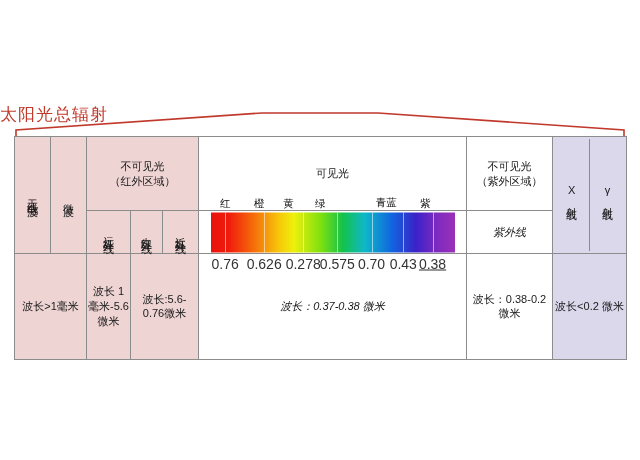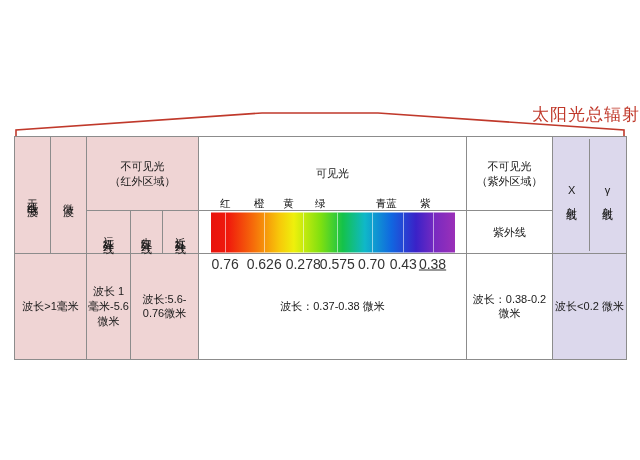--- a/index.html
+++ b/index.html
@@ -18,21 +18,21 @@
     width: 640px;
     height: 460px;
   }
 
   
   .title {
     position: absolute;
     left: 0;
     top: 103px;
     width: 640px;
-    text-align: right;
+    text-align: left;
     font-size: 17px;
     color: #c0392b;
     letter-spacing: 1px;
     font-family: "Liberation Sans", sans-serif;
   }
   .bracket {
     position: absolute;
     left: 14px;
     top: 108px;
     width: 612px;
@@ -69,21 +69,21 @@
 
   .vert {
     writing-mode: vertical-rl;
     text-orientation: upright;
     letter-spacing: 2px;
     display: inline-block;
     line-height: 1.1;
   }
   .hdr-big { font-size: 12.5px; }
   .cell-sm { font-size: 10.5px; }
-  .cell-mid { font-size: 11.5px; }
+  .cell-mid { font-size: 11.5px; font-style: italic; }
 
   
   .vis-panel {
     position: relative;
     width: 100%;
     height: 100%;
   }
   .spectrum-block {
     position: absolute;
     left: 50%;
@@ -217,21 +217,21 @@
           <span class="vert">近红外线</span>
         </td>
         <td class="white">
           <div class="vis-panel">
             <div class="spectrum-block">
               <div class="color-labels">
                     <span style="left: 6%;">红</span>
                     <span style="left: 20%;">橙</span>
                     <span style="left: 32%;">黄</span>
                     <span style="left: 45%;">绿</span>
-                    <span style="left: 72%;">青蓝</span>
+                    <span style="left: 72%; font-family: Liberation Serif, serif;">青蓝</span>
                     <span style="left: 88%;">紫</span>
                   </div>
               <div class="bar">
                     <div class="tick" style="left: 6%;"></div>
                     <div class="tick" style="left: 22%;"></div>
                     <div class="tick" style="left: 38%;"></div>
                     <div class="tick" style="left: 52%;"></div>
                     <div class="tick" style="left: 66%;"></div>
                     <div class="tick" style="left: 79%;"></div>
                     <div class="tick" style="left: 91%;"></div>

